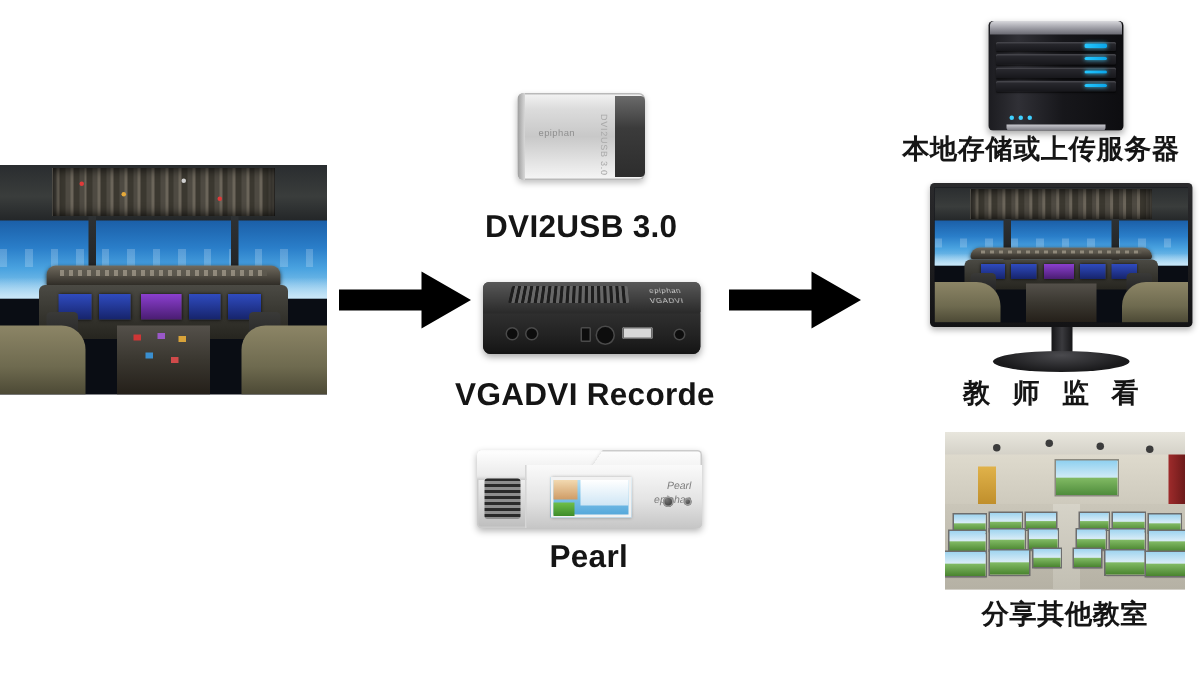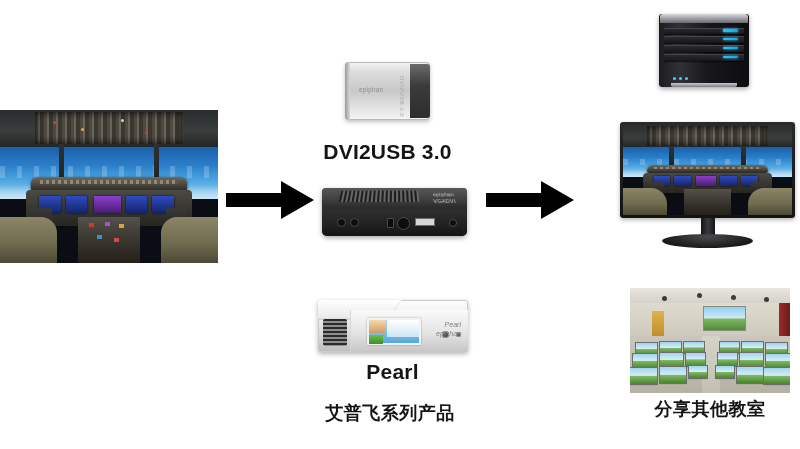--- a/index.html
+++ b/index.html
@@ -425,38 +425,38 @@
       <div class="rec-port rec-round" style="left:10%; top:34%; width:7px; height:7px;"></div>
       <div class="rec-port rec-round" style="left:19%; top:34%; width:7px; height:7px;"></div>
       <div class="rec-port" style="left:45%; top:32%; width:5px; height:8px; border-radius:1px;"></div>
       <div class="rec-port rec-round" style="left:52%; top:28%; width:11px; height:11px;"></div>
       <div class="rec-dvi" style="left:64%; top:33%; width:20px; height:8px;"></div>
       <div class="rec-port rec-round" style="right:7%; top:35%; width:6px; height:6px;"></div>
     </div>
     <div class="rec-foot" style="left:7%;"></div>
     <div class="rec-foot" style="right:7%;"></div>
   </div>
+  <div class="caption cap-en" style="left:290px; top:252px; width:200px;">VGADVI Recorde</div>
 
   <div class="dev-pearl" style="left:318px; top:300px; width:150px; height:52px;">
     <div class="pearl-topdeck"></div>
     <div class="pearl-vent"></div>
     <div class="pearl-face">
       <div class="pearl-screen">
         <div class="pearl-scr-a"></div>
         <div class="pearl-scr-b"></div>
         <div class="pearl-scr-c"></div>
       </div>
       <div class="pearl-logo">Pearl<br>epiphan</div>
       <div class="pearl-knob" style="right:16%; top:50%; width:7px; height:7px;"></div>
       <div class="pearl-knob" style="right:6%; top:52%; width:5px; height:5px;"></div>
     </div>
   </div>
   <div class="caption cap-en" style="left:310px; top:360px; width:165px;">Pearl</div>
 
-  <div class="caption cap-cn" style="left:290px; top:404px; width:200px;">艾普飞系列产品</div>
 
   <div class="arrow" style="left:486px; top:178px; width:88px; height:44px;">
     <svg width="88" height="44" viewBox="0 0 88 44" aria-hidden="true">
       <polygon points="0,15 55,15 55,3 88,22 55,41 55,29 0,29" fill="#000000"></polygon>
     </svg>
   </div>
 
   <div class="dev-nas" style="left:650px; top:6px; width:108px; height:86px;">
     <div class="nas-body">
       <div class="nas-lid"></div>
@@ -473,20 +473,21 @@
           <div class="nas-led"></div>
         </div>
       <div class="nas-dots">
         <i></i>
           <i></i>
           <i></i>
       </div>
       <div class="nas-foot"></div>
     </div>
   </div>
+  <div class="caption cap-cn" style="left:588px; top:90px; width:212px;">本地存储或上传服务器</div>
 
   <div class="dev-monitor" style="left:620px; top:122px; width:175px; height:126px;">
     <div class="mon-bezel">
       <div class="mon-screen">
 
         <div class="ck-frame-top" style="height:26%;"></div>
         <div class="ck-overhead" style="left:14%;right:14%;top:1%;height:22%;"></div>
         <div class="ck-sky" style="top:25%;height:33%;">
             <div class="ck-sky-bars"></div>
           </div>
@@ -505,20 +506,21 @@
         <div class="ck-yoke" style="left:14%;"></div>
         <div class="ck-yoke" style="right:14%;"></div>
         <div class="ck-pedestal" style="top:71%;"></div>
         <div class="ck-seat l"></div>
         <div class="ck-seat r"></div>
       </div>
     </div>
     <div class="mon-neck"></div>
     <div class="mon-base"></div>
   </div>
+  <div class="caption cap-cn-wide" style="left:608px; top:253px; width:190px;">教 师 监 看</div>
 
   <div class="classroom" style="left:630px; top:288px; width:160px; height:105px;">
     <div class="cr-ceiling"></div>
     <div class="cr-wall"></div>
     <div class="cr-door"></div>
     <div class="cr-curtain"></div>
     <div class="cr-proj"></div>
     <div class="cr-cam" style="left:20%;top:8%;"></div>
     <div class="cr-cam" style="left:42%;top:5%;"></div>
     <div class="cr-cam" style="left:63%;top:7%;"></div>

